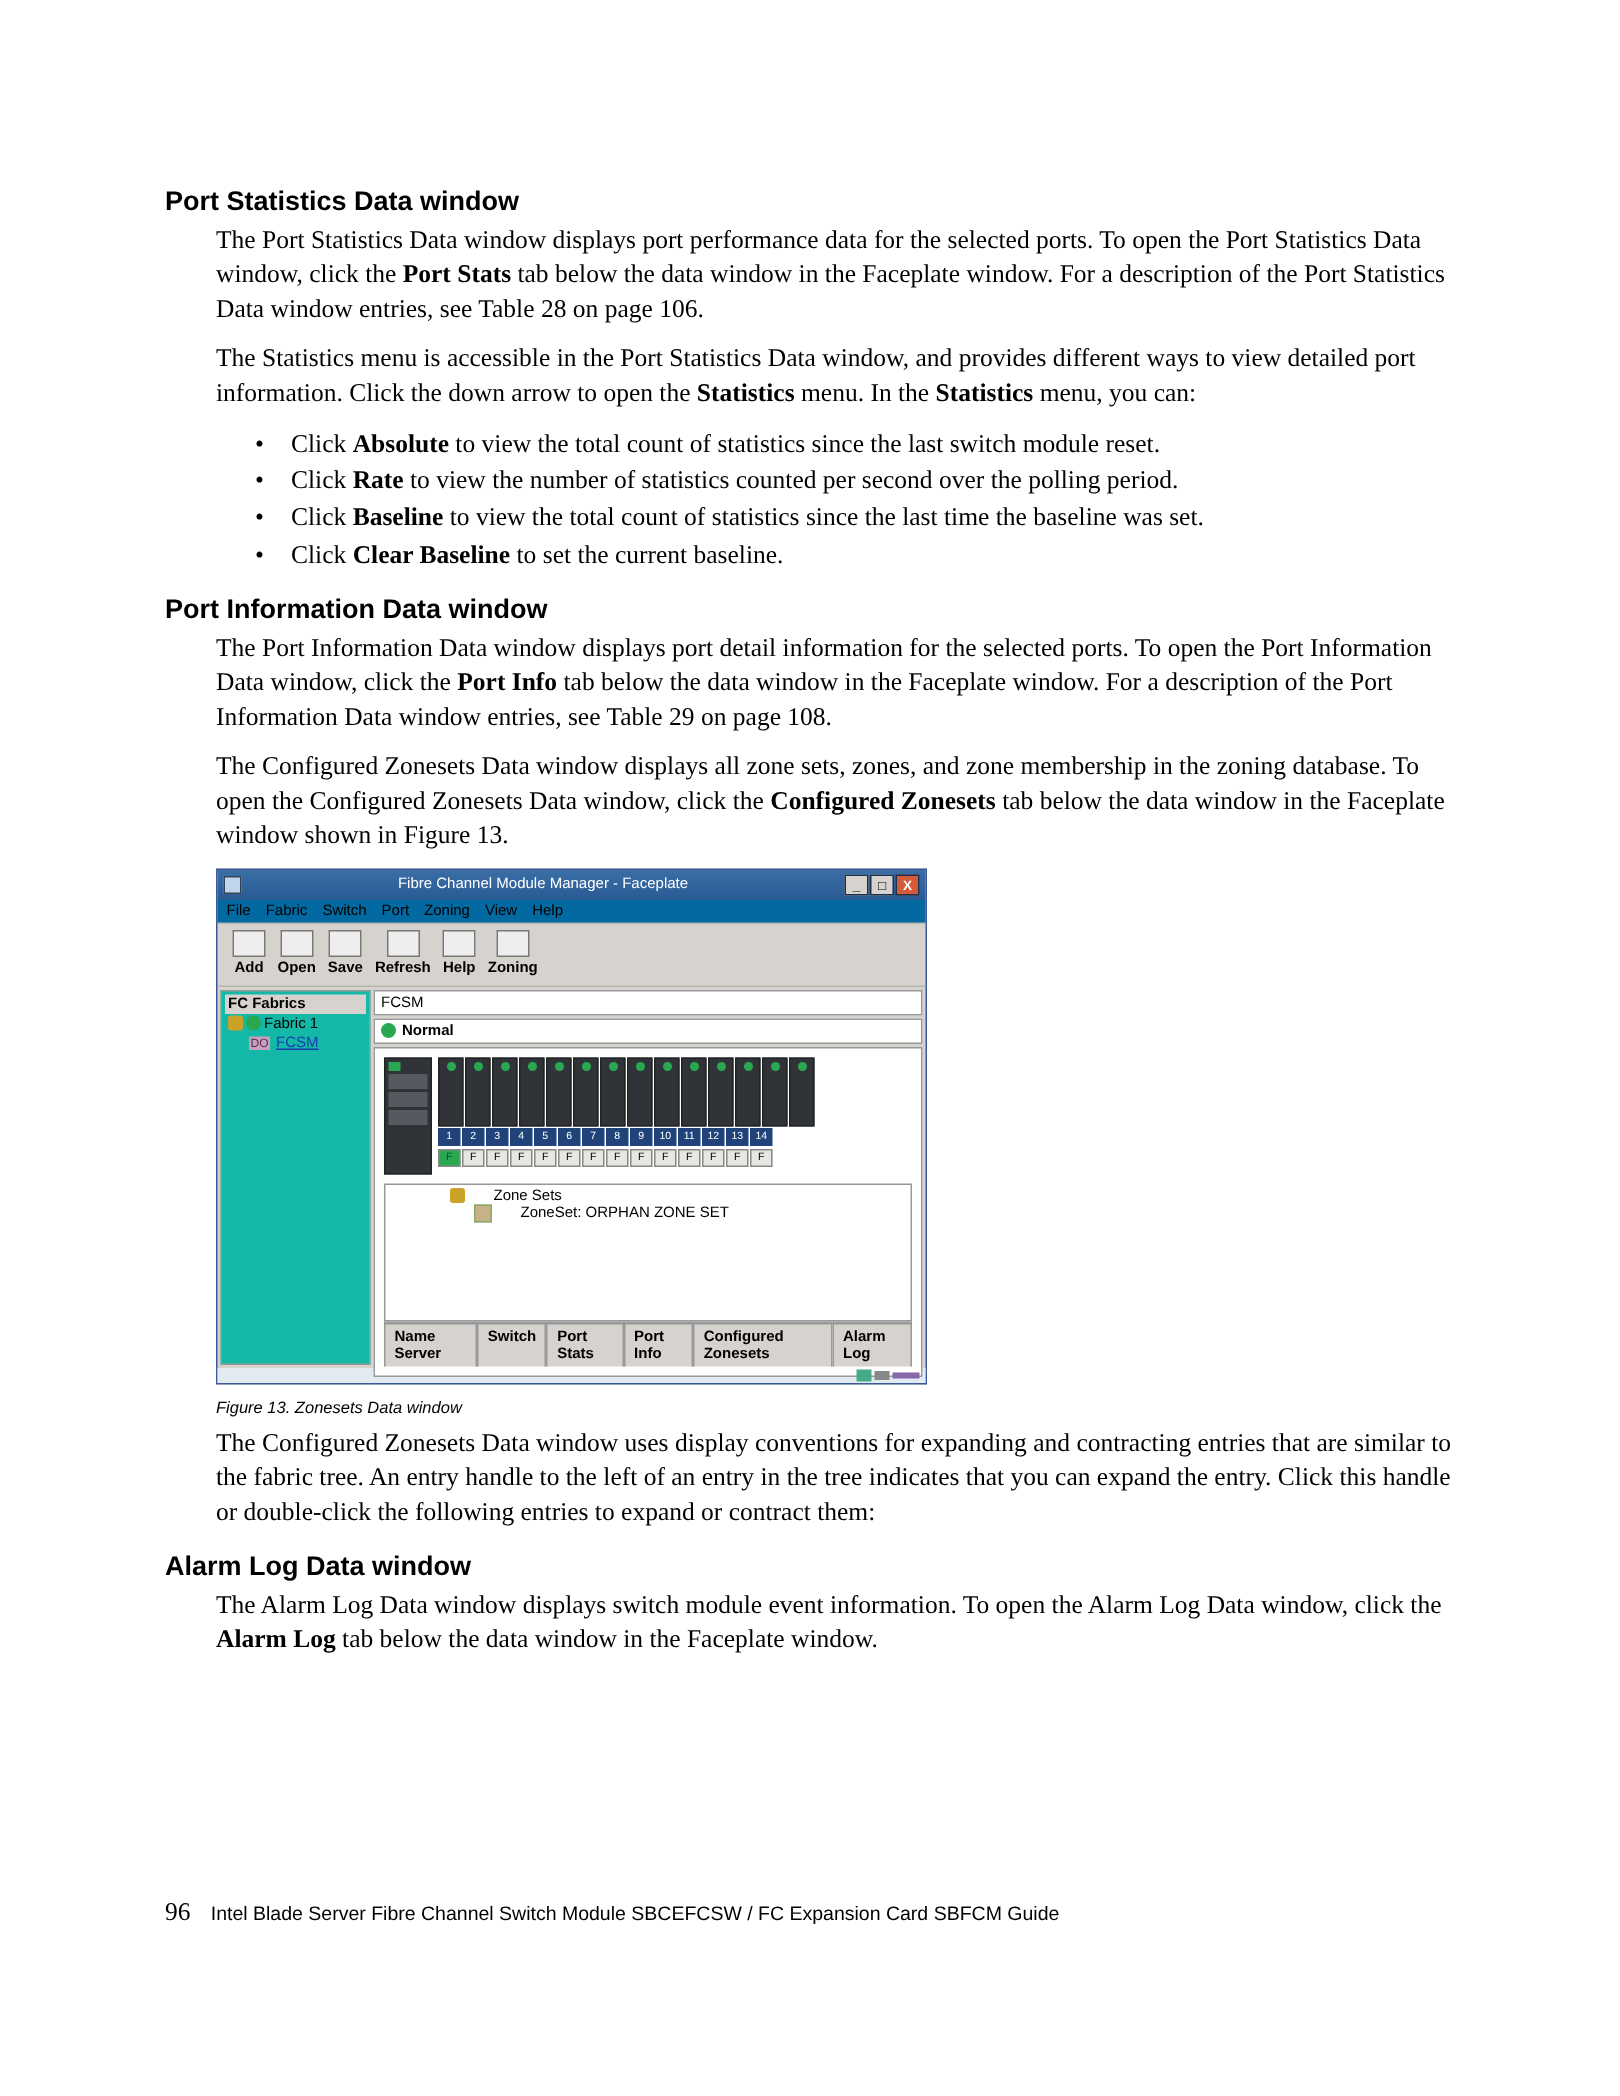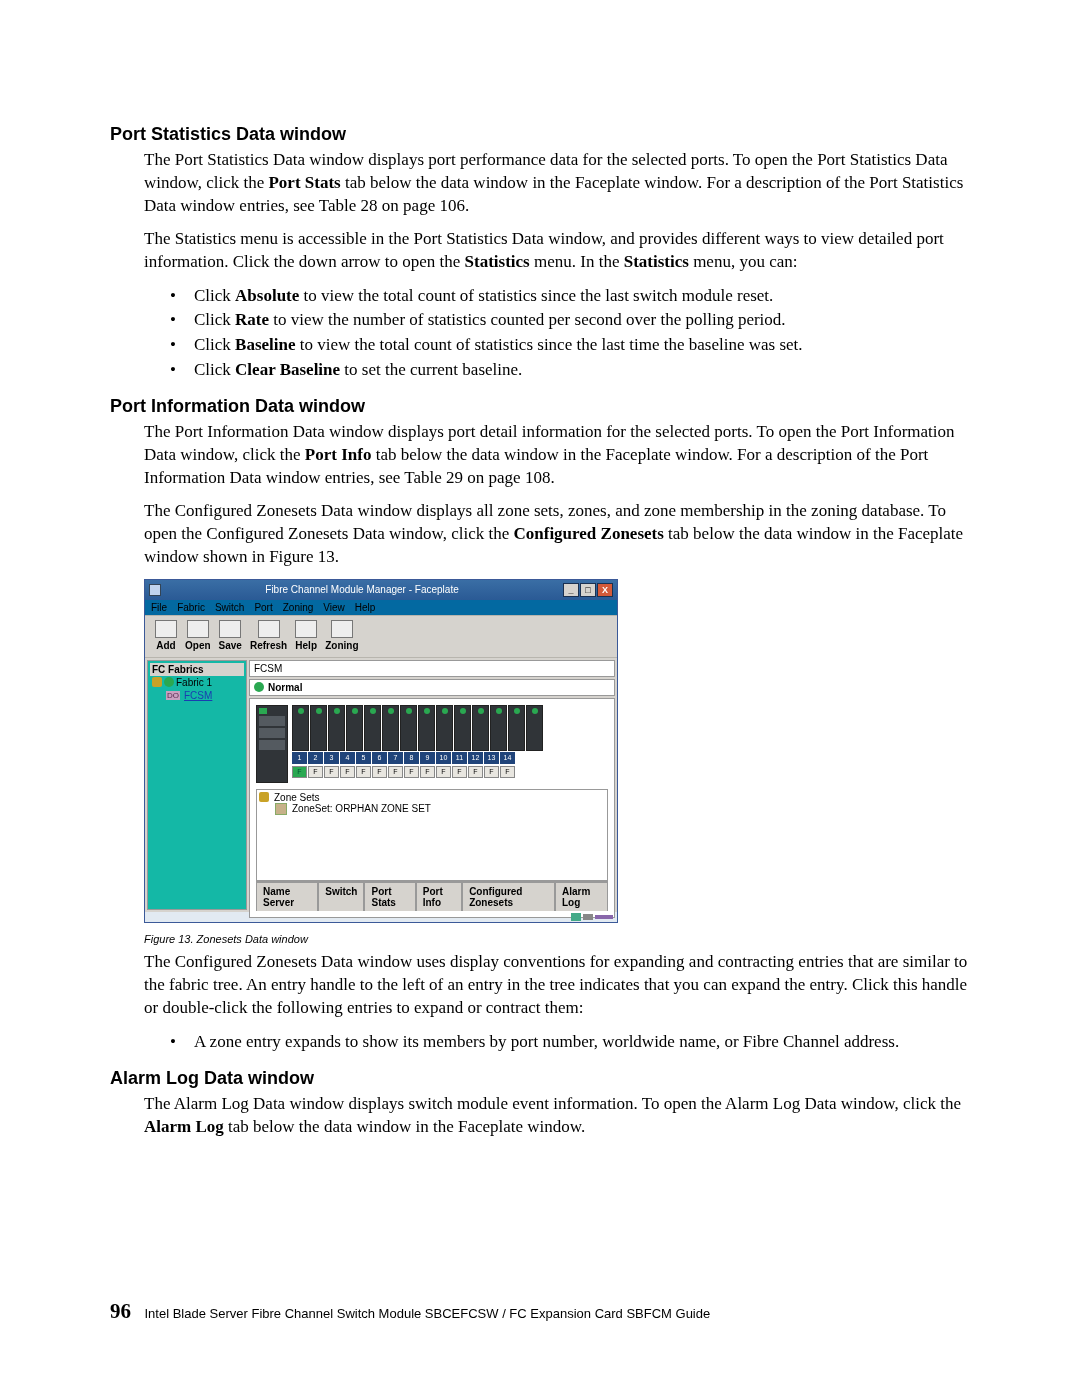--- a/index.html
+++ b/index.html
@@ -45,22 +45,22 @@
   font-family: Arial, Helvetica, sans-serif;
   font-style: italic;
   font-size: 11px;
   margin: 10px 0 6px 34px;
 }
 .footer {
   margin-top: 160px;
   font-size: 14px;
 }
 .footer .pn {
-  font-weight: bold;
-  font-size: 21px;
+  font-weight: normal;
+  font-size: 17px;
 }
 .footer .ft {
   font-family: Arial, Helvetica, sans-serif;
   font-size: 13px;
   margin-left: 10px;
 }
 
 
 .screenshot {
   width: 472px;
@@ -171,21 +171,21 @@
   display:flex; align-items:center; justify-content:center;
 }
 .porttype-row { display:flex; gap:1px; margin-top:1px; }
 .porttype {
   width:15px; height:12px; border:1px solid #888; background:#e8e6e0;
   font-size:7px; display:flex; align-items:center; justify-content:center; box-sizing:border-box;
 }
 .porttype.green { background:#2aa851; color:#083; color:#053; }
 
 .zoneset-area { margin-top:6px; background:#fff; border:1px solid #999; padding:2px; height:86px; }
-.zs-row { display:flex; align-items:center; gap:5px; font-size:10px; }
+.zs-row { display:flex; align-items:center; gap:19px; font-size:10px;margin-left:41px; }
 .zs-row.indent { padding-left:16px; }
 .zs-icon { width:10px; height:10px; background:#c7b189; border:1px solid #8a6; }
 
 .bottom-tabs {
   display:flex; gap:0;
   border-top:1px solid #999;
 }
 .btab {
   background:#d6d3ce; border:1px solid #999; border-bottom:none;
   padding:3px 6px; font-size:10px; font-weight:bold;
@@ -376,21 +376,20 @@
       <div class="sq1"></div>
       <div class="sq3"></div>
       <div class="sq2"></div>
     </div>
   </div>
 
   <p class="figure-caption">Figure 13. Zonesets Data window</p>
 
   <p class="body-text">The Configured Zonesets Data window uses display conventions for expanding and contracting entries that are similar to the fabric tree. An entry handle to the left of an entry in the tree indicates that you can expand the entry. Click this handle or double-click the following entries to expand or contract them:</p>
   <ul class="bullets">
-    <li>A zone entry expands to show its members by port number, worldwide name, or Fibre Channel address.</li>
   </ul>
 
   <h3>Alarm Log Data window</h3>
   <p class="body-text">
     <span>The Alarm Log Data window displays switch module event information. To open the Alarm Log Data window, click the </span><span class="bold">Alarm Log</span><span> tab below the data window in the Faceplate window.</span>
   </p>
 
   <div class="footer">
     <span class="pn">96</span>
     <span class="ft">Intel Blade Server Fibre Channel Switch Module SBCEFCSW / FC Expansion Card SBFCM Guide</span>

